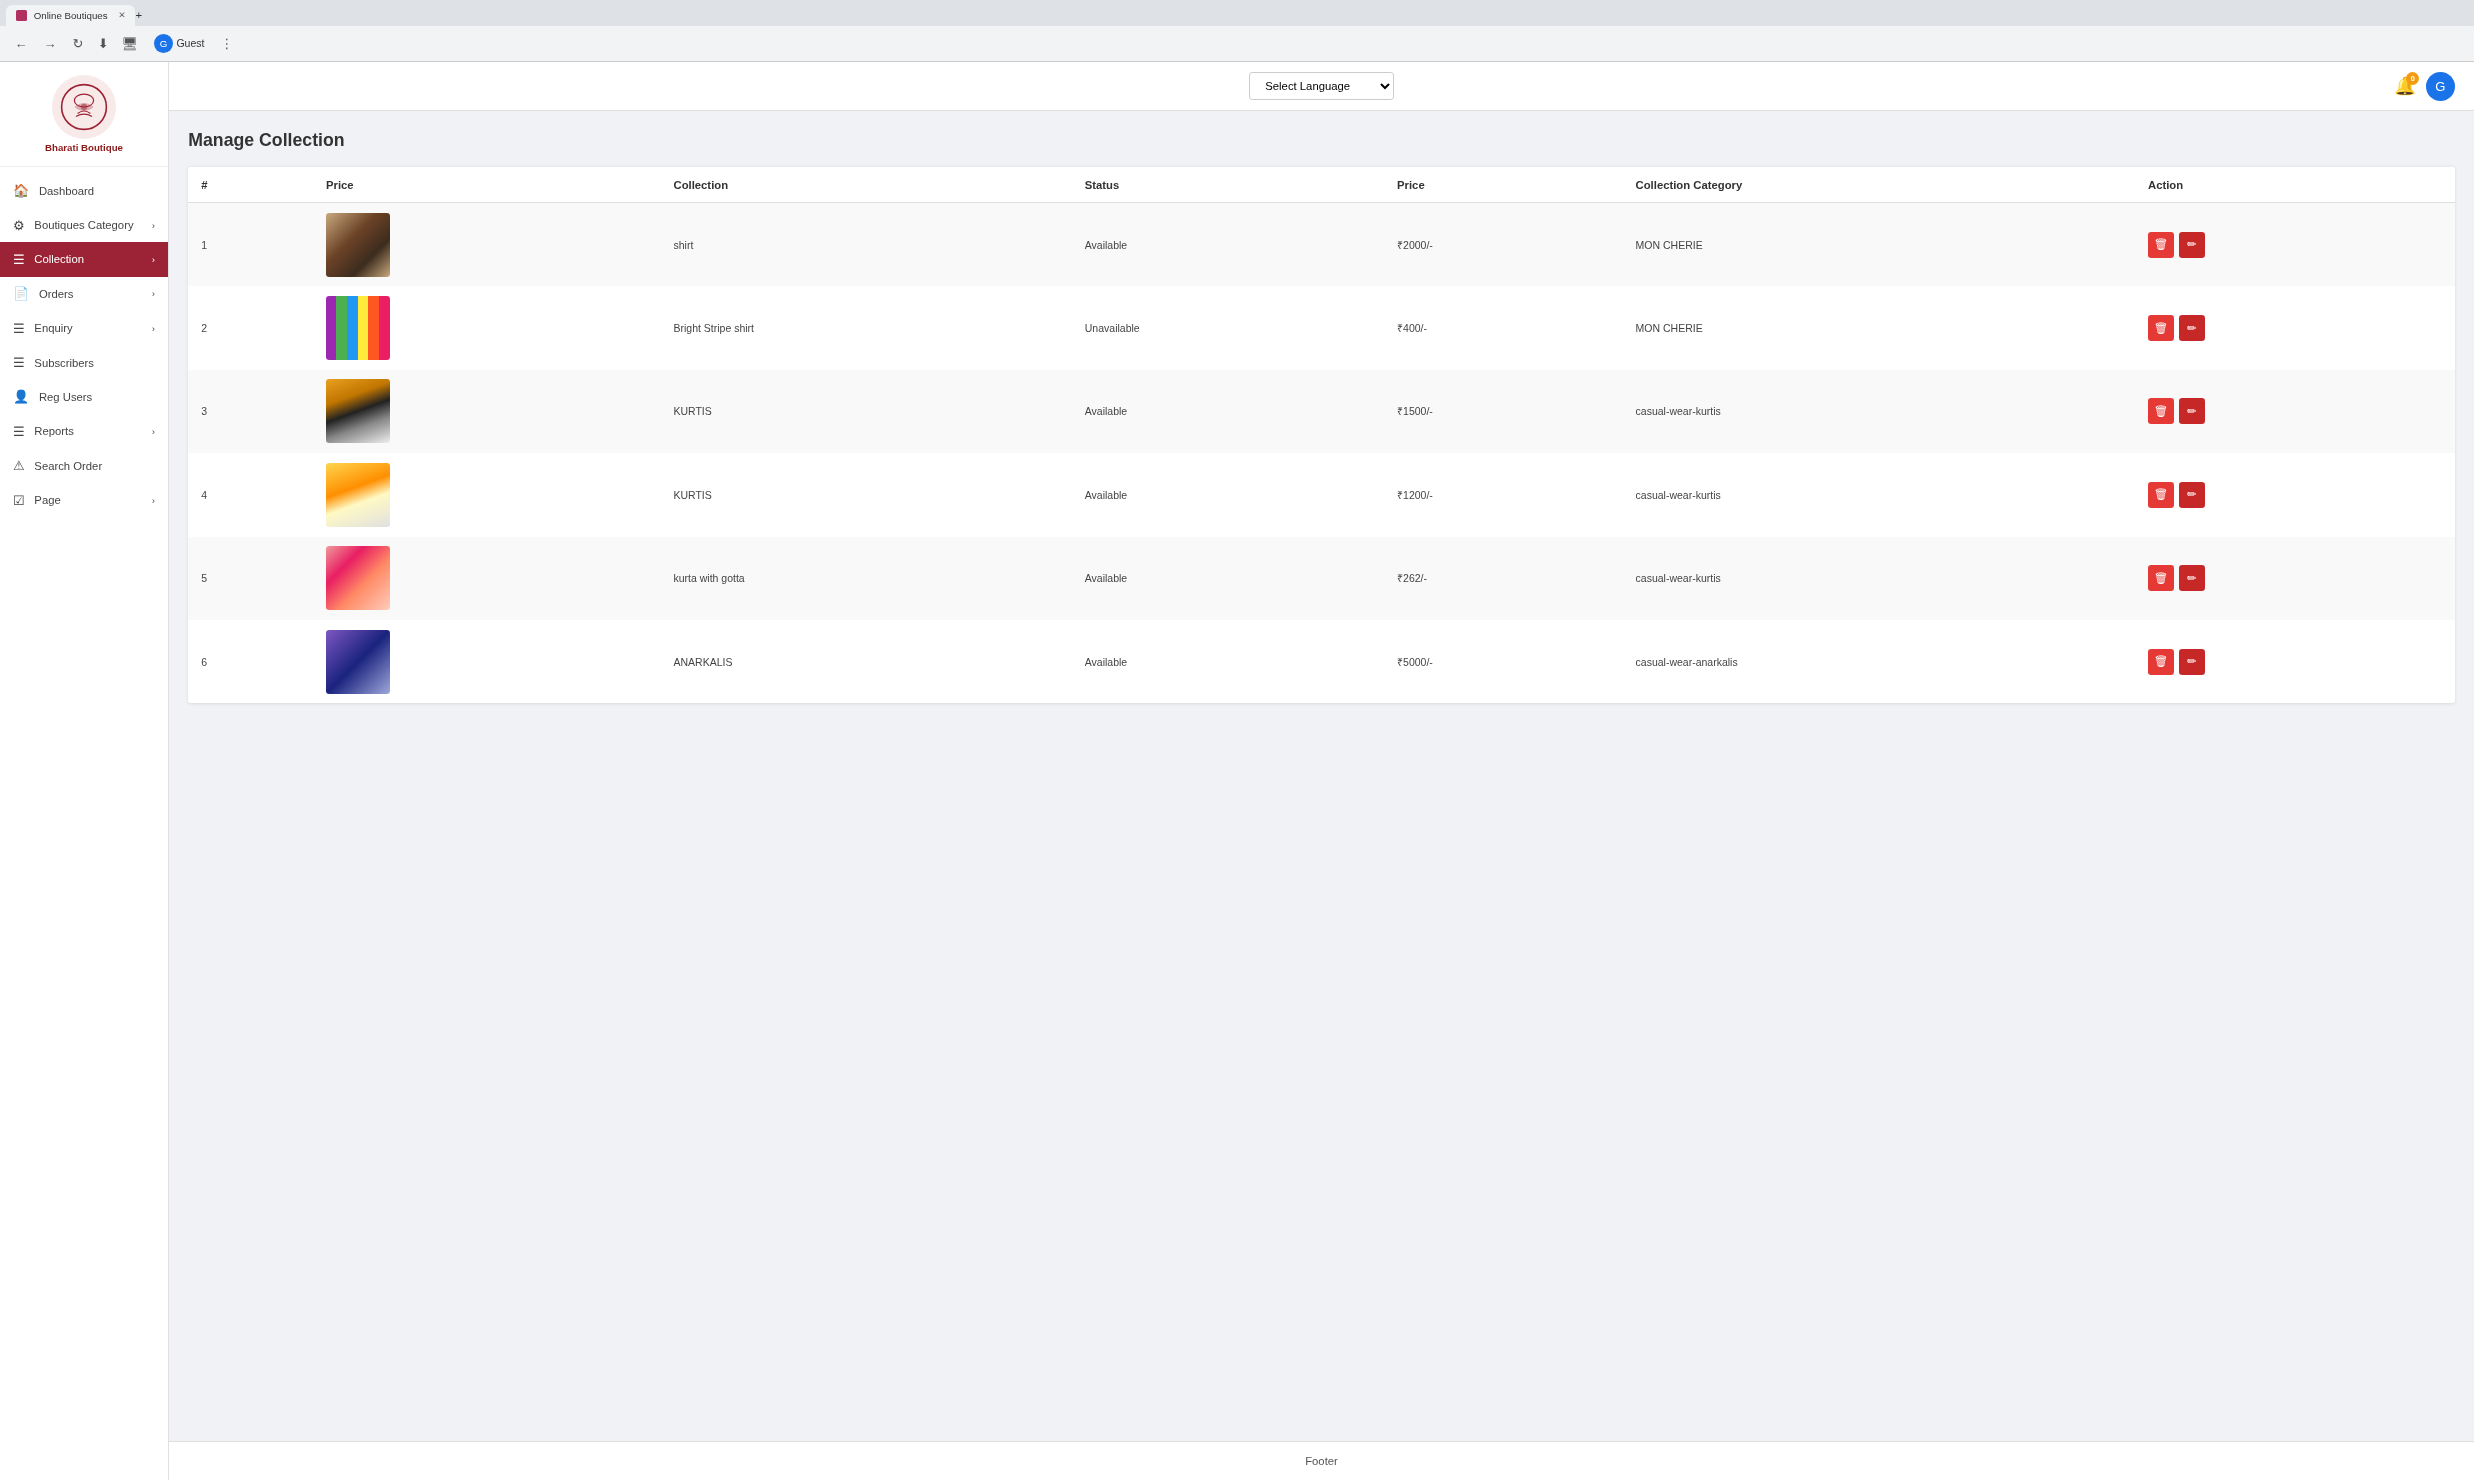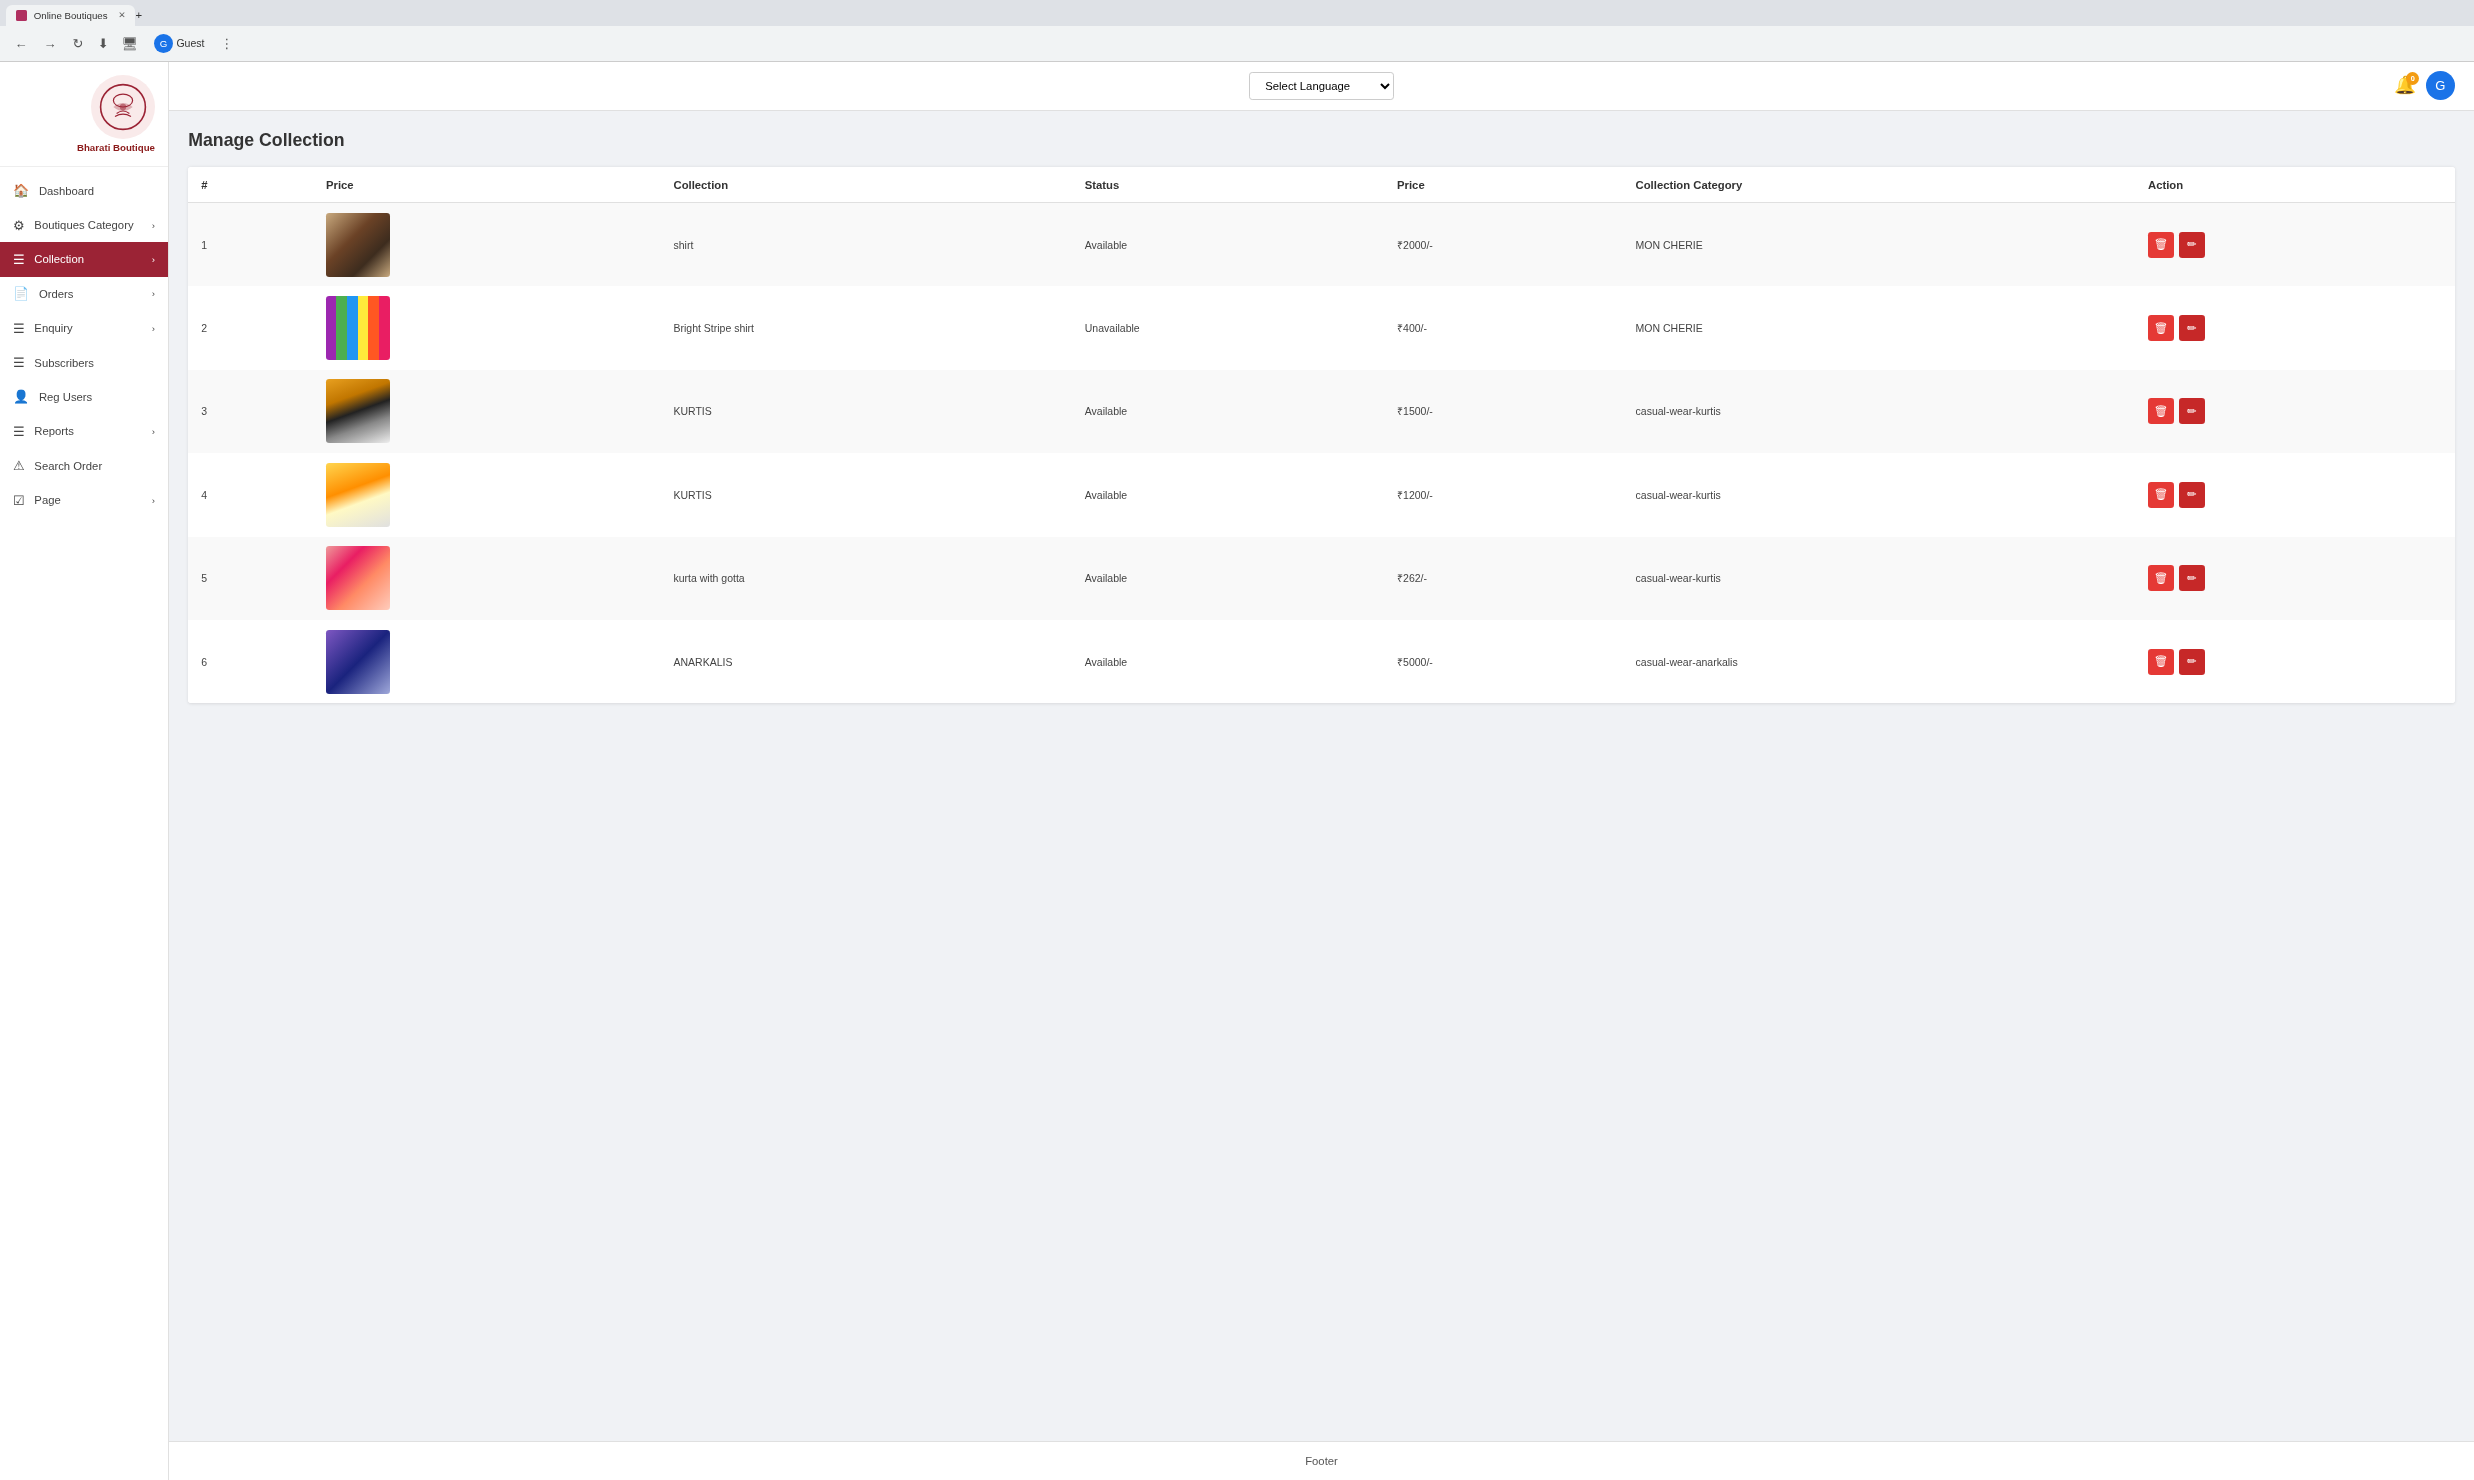--- a/index.html
+++ b/index.html
@@ -110,21 +110,21 @@
       background: white;
       border-right: 0.8px solid #e0e0e0;
       display: flex;
       flex-direction: column;
       flex-shrink: 0;
     }
     .sidebar-logo {
       padding: 13px;
       display: flex;
       flex-direction: column;
-      align-items: flex-end;
+      align-items: center;
       border-bottom: 0.8px solid #eee;
     }
     .logo-img {
       width: 64px; height: 64px;
       background: #f9eaea;
       border-radius: 50%;
       display: flex;
       align-items: center;
       justify-content: center;
       overflow: hidden;
@@ -161,21 +161,21 @@
     
     .main-area {
       flex: 1;
       display: flex;
       flex-direction: column;
       overflow-y: auto;
     }
     .top-header {
       background: white;
       display: flex;
-      align-items: flex-end;
+      align-items: center;
       justify-content: center;
       padding: 9.7px 19.3px;
       border-bottom: 0.8px solid #e0e0e0;
       position: relative;
     }
     .lang-select {
       padding: 6.4px 26px 6.4px 11.3px;
       border: 0.8px solid #ccc;
       border-radius: 3.2px;
       font-size: 11.3px;

